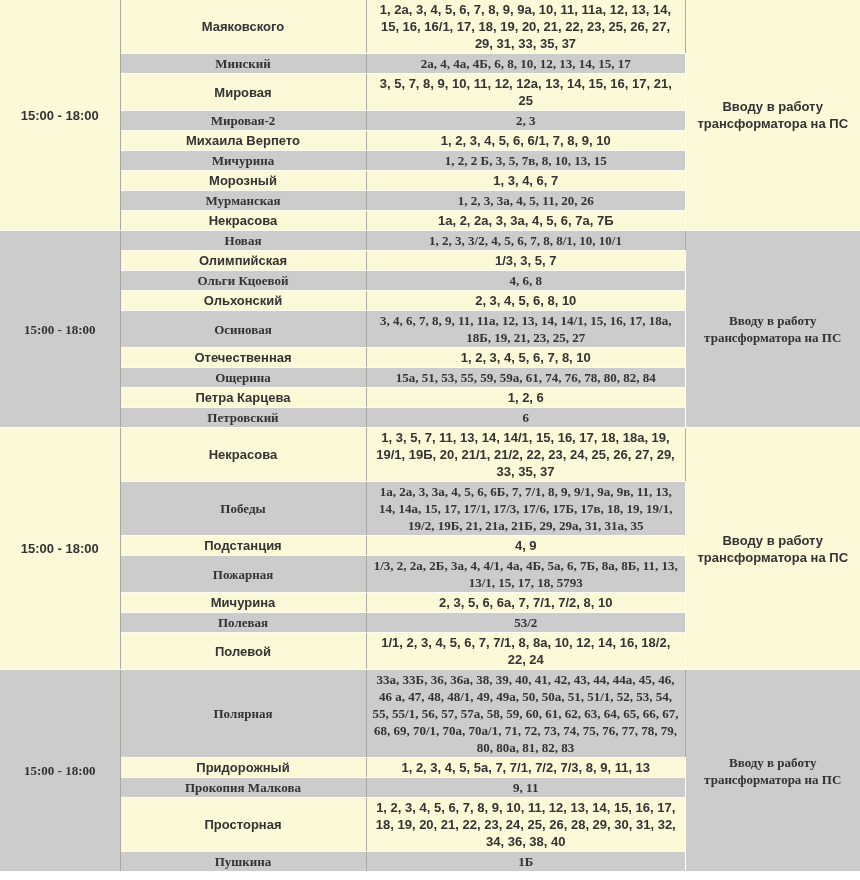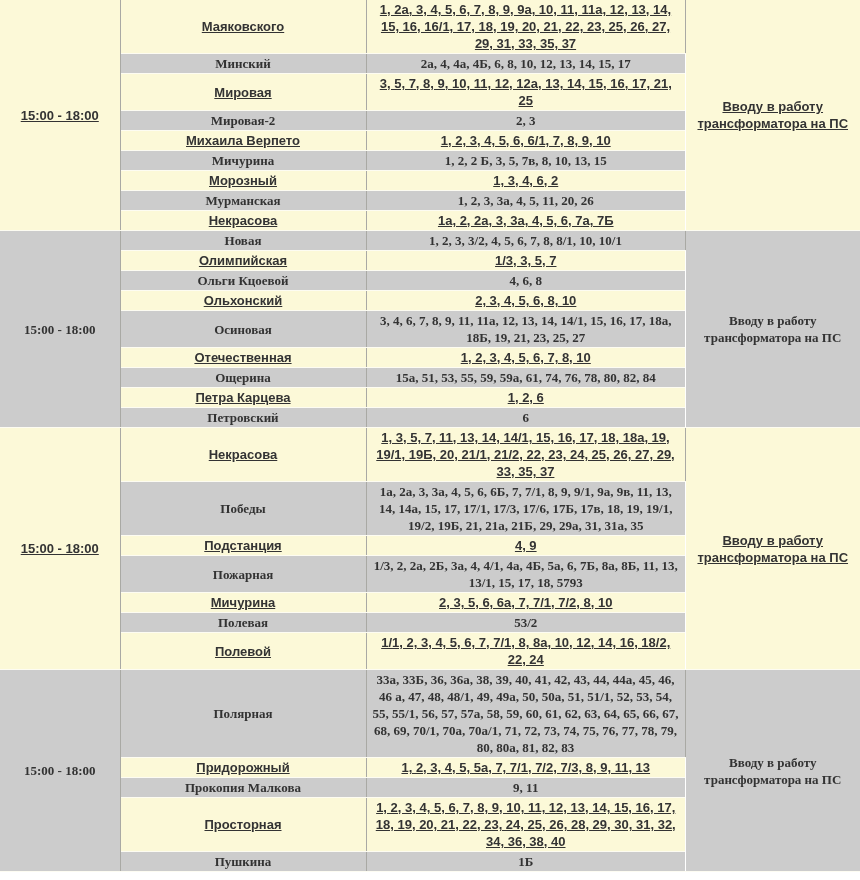--- a/index.html
+++ b/index.html
@@ -29,21 +29,21 @@
     overflow: hidden;
     word-wrap: break-word;
   }
   table.outage td:last-child {
     border-right: none;
   }
   col.c-time   { width: 120px; }
   col.c-street { width: 246px; }
   col.c-houses { width: 319px; }
   col.c-reason { width: 175px; }
-  .bg-yellow { background: var(--row-yellow, #fcf9d8); text-decoration: underline; }
+  .bg-yellow { background: var(--row-yellow, #fcf9d8); }
   .bg-gray   { background: var(--row-gray, #cccccc); font-family: Liberation Serif, serif; }
 </style>
 </head>
 <body>
 
 <table class="outage">
   <colgroup>
     <col class="c-time">
     <col class="c-street">
     <col class="c-houses">
@@ -71,21 +71,21 @@
       <tr>
         <td class="street-cell bg-yellow">Михаила Верпето</td>
         <td class="houses-cell bg-yellow">1, 2, 3, 4, 5, 6, 6/1, 7, 8, 9, 10</td>
       </tr>
       <tr>
         <td class="street-cell bg-gray">Мичурина</td>
         <td class="houses-cell bg-gray">1, 2, 2 Б, 3, 5, 7в, 8, 10, 13, 15</td>
       </tr>
       <tr>
         <td class="street-cell bg-yellow">Морозный</td>
-        <td class="houses-cell bg-yellow">1, 3, 4, 6, 2</td>
+        <td class="houses-cell bg-yellow">1, 3, 4, 6, 7</td>
       </tr>
       <tr>
         <td class="street-cell bg-gray">Мурманская</td>
         <td class="houses-cell bg-gray">1, 2, 3, 3а, 4, 5, 11, 20, 26</td>
       </tr>
       <tr>
         <td class="street-cell bg-yellow">Некрасова</td>
         <td class="houses-cell bg-yellow">1а, 2, 2а, 3, 3а, 4, 5, 6, 7а, 7Б</td>
       </tr>
       <tr>

